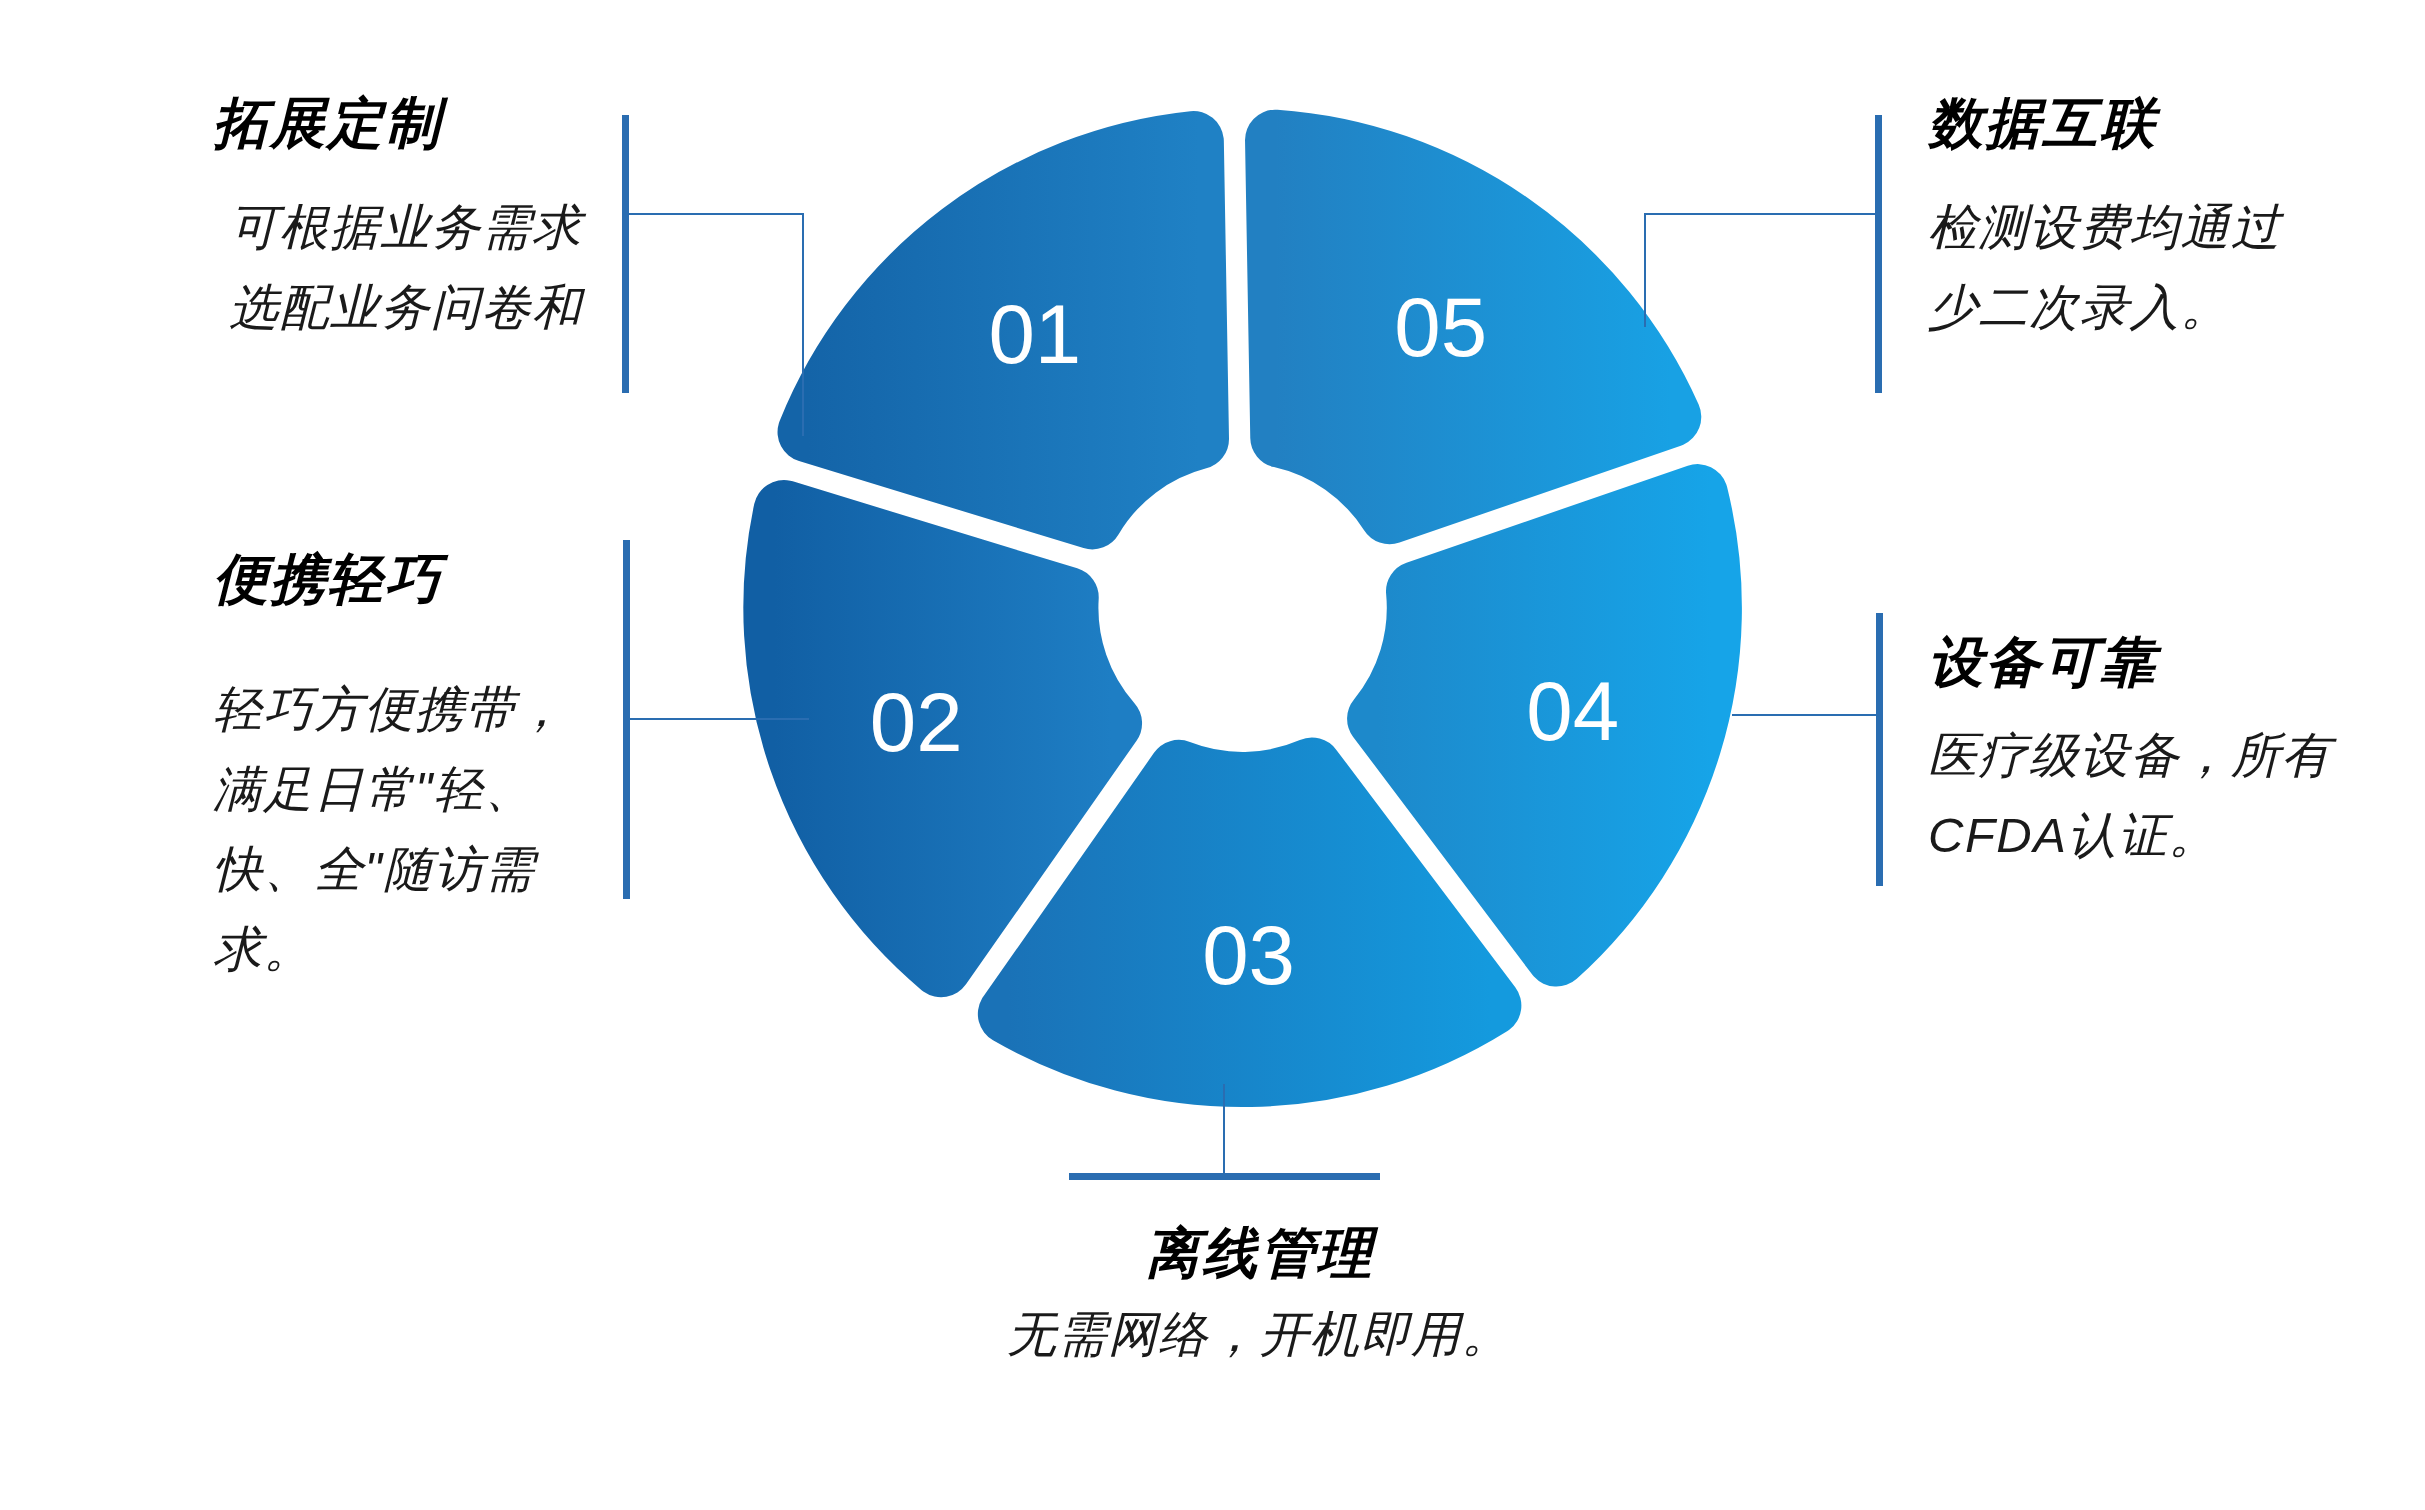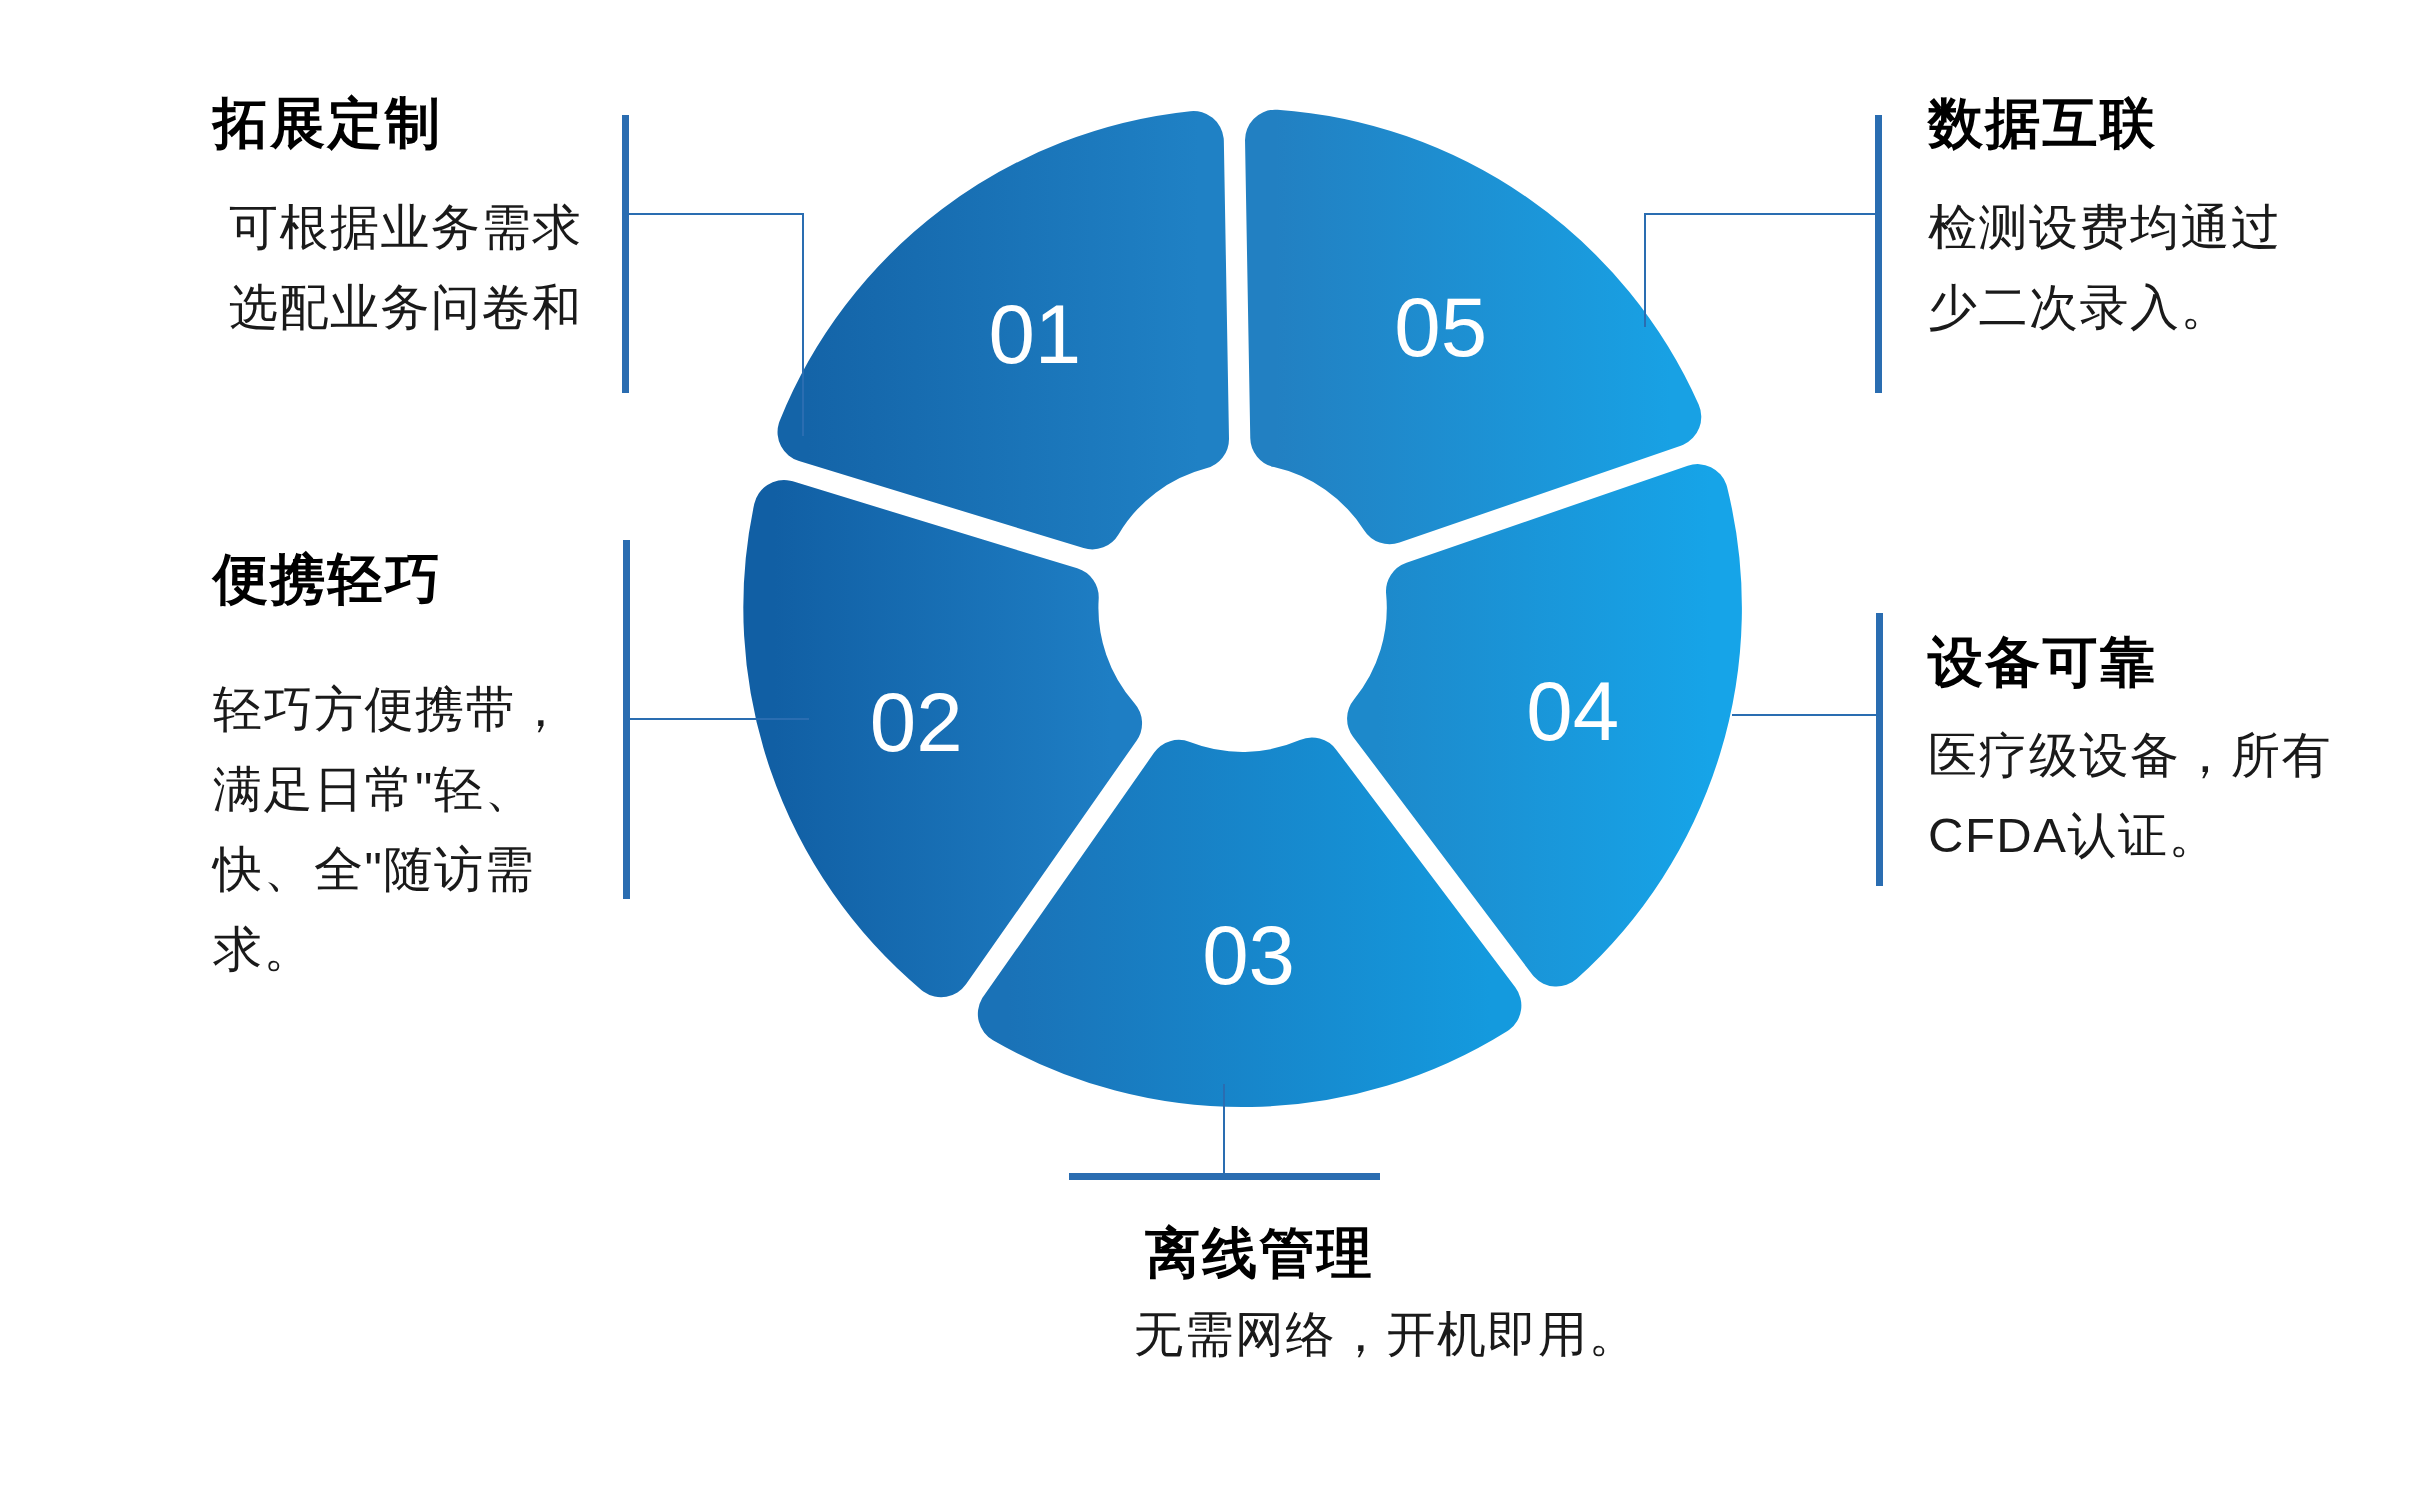--- a/index.html
+++ b/index.html
@@ -6,39 +6,39 @@
   #stage{
     position:relative;
     width:2426px;height:1510px;
     background:#ffffff;
     overflow:hidden;
     font-family:"Liberation Sans","DejaVu Sans",sans-serif;
   }
   #flower-svg{position:absolute;left:0;top:0;}
 
   
-  .feature{position:absolute;}
+  .feature{position:absolute;font-style:italic;}
   .feature .title{
     font-size:55px;font-weight:700;color:#000000;
     letter-spacing:2.3px;line-height:61px;white-space:nowrap;
   }
   .feature .body-line{
     font-size:49px;font-weight:400;color:#1a1a1a;
     letter-spacing:1.5px;line-height:80px;white-space:nowrap;
   }
   #feature-top-left   {left:213px; top:93px; width:531px;}
   #feature-top-left .body{position:absolute;left:16px;top:94px;}
   #feature-mid-left   {left:213px; top:549px; width:531px;}
   #feature-mid-left .body{position:absolute;left:0;top:120px;}
   #feature-top-right  {left:1928px;top:93px; width:501px;}
   #feature-top-right .body{position:absolute;left:0;top:94px;}
   #feature-mid-right  {left:1928px;top:632px; width:501px;}
   #feature-mid-right .body{position:absolute;left:0;top:83px;}
   #feature-bottom     {left:880px;top:1223px;width:759px;text-align:center;}
-  #feature-bottom .body{position:absolute;left:0;top:71px;width:759px;text-align:right;}
+  #feature-bottom .body{position:absolute;left:0;top:71px;width:759px;text-align:center;}
 
   
   .bar-v{position:absolute;width:6.8px;}
   .thin-h{position:absolute;height:2.3px;}
   .thin-v{position:absolute;width:2.3px;}
   .bar-h{position:absolute;height:6.8px;}
 
   #bar-top-left   {left:622px; top:115px; height:278px;}
   #thin-top-left-h{left:627px; top:213px; width:177px;}
   #thin-top-left-v{left:802px;top:213px; height:223px;}

